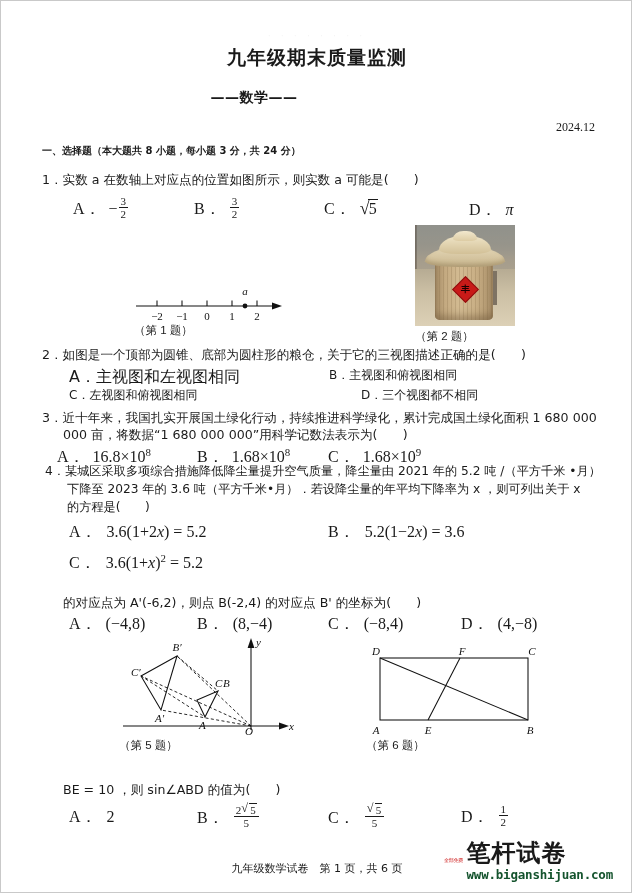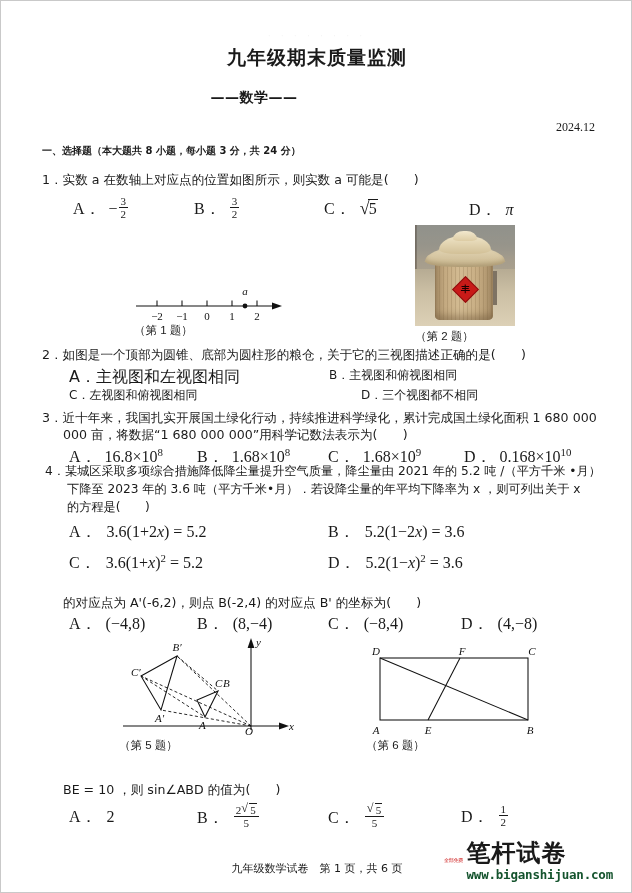--- a/index.html
+++ b/index.html
@@ -282,58 +282,50 @@
   <div class="opt cn" style="top:366px; left:328px; font-size:12px;">B．主视图和俯视图相同</div>
   <div class="opt cn" style="top:386px; left:68px; font-size:12px;">C．左视图和俯视图相同</div>
   <div class="opt cn" style="top:386px; left:328px; font-size:12px;margin-left:32px;">D．三个视图都不相同</div>
 
   <div class="q" style="top:408px; left:41px; width:570px;">
     <span class="cn">
       <span class="qnum">3．</span><span>近十年来，我国扎实开展国土绿化行动，持续推进科学绿化，累计完成国土绿化面积 1 680 000</span>
     </span>
   </div>
   <div class="q cn" style="top:425px; left:62px; width:560px;">000 亩，将数据“1 680 000 000”用科学记数法表示为(　　)</div>
-  <div class="opt" style="top:445px; left:68px;">
+  <div class="opt" style="top:445px; left:56px;">
     <span class="optlab">A．</span>
     <span style="margin-left:4px;">16.8×10<span class="sup">8</span></span>
   </div>
   <div class="opt" style="top:445px; left:196px;">
     <span class="optlab">B．</span>
     <span style="margin-left:4px;">1.68×10<span class="sup">8</span></span>
   </div>
   <div class="opt" style="top:445px; left:327px;">
     <span class="optlab">C．</span>
     <span style="margin-left:4px;">1.68×10<span class="sup">9</span></span>
   </div>
-  <div class="opt" style="top:445px; left:463px;">
-    <span class="optlab">D．</span>
-    <span style="margin-left:4px;">0.168×10<span class="sup">10</span></span>
-  </div>
 
   <div class="q cn" style="top:462px; left:44px; width:575px; font-size:12.2px;">
     <span class="qnum">4．</span><span>某城区采取多项综合措施降低降尘量提升空气质量，降尘量由 2021 年的 5.2 吨 /（平方千米 •月）</span>
   </div>
   <div class="q cn" style="top:480px; left:66px; width:560px; font-size:12.2px;">下降至 2023 年的 3.6 吨（平方千米•月）．若设降尘量的年平均下降率为 x ，则可列出关于 x</div>
   <div class="q cn" style="top:498px; left:66px; width:560px; font-size:12.2px;">的方程是(　　)</div>
 
   <div class="opt" style="top:521px; left:68px;">
     <span class="optlab">A．</span>
     <span style="margin-left:6px;">3.6(1+2<span class="it">x</span>) = 5.2</span>
   </div>
   <div class="opt" style="top:521px; left:327px;">
     <span class="optlab">B．</span>
     <span style="margin-left:6px;">5.2(1−2<span class="it">x</span>) = 3.6</span>
   </div>
   <div class="opt" style="top:551px; left:68px;">
     <span class="optlab">C．</span>
     <span style="margin-left:6px;">3.6(1+<span class="it">x</span>)<span class="sup">2</span> = 5.2</span>
-  </div>
-  <div class="opt" style="top:551px; left:327px;">
-    <span class="optlab">D．</span>
-    <span style="margin-left:6px;">5.2(1−<span class="it">x</span>)<span class="sup">2</span> = 3.6</span>
   </div>
 
   <div class="q cn" style="top:593px; left:62px; width:560px;">的对应点为 A'(-6,2)，则点 B(-2,4) 的对应点 B' 的坐标为(　　)</div>
 
   <div class="opt" style="top:613px; left:68px;">
     <span class="optlab">A．</span>
     <span style="margin-left:5px;">(−4,8)</span>
   </div>
   <div class="opt" style="top:613px; left:196px;">
     <span class="optlab">B．</span>

